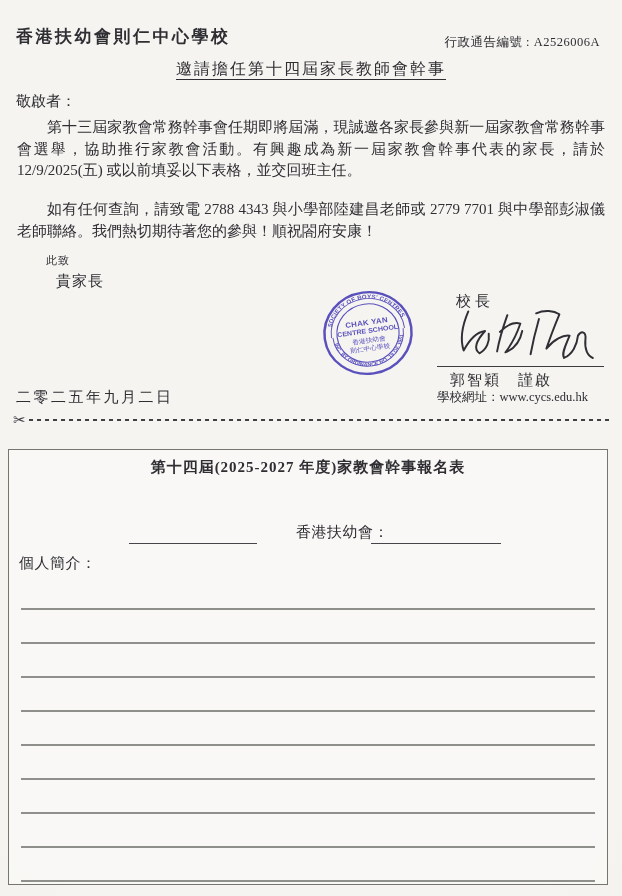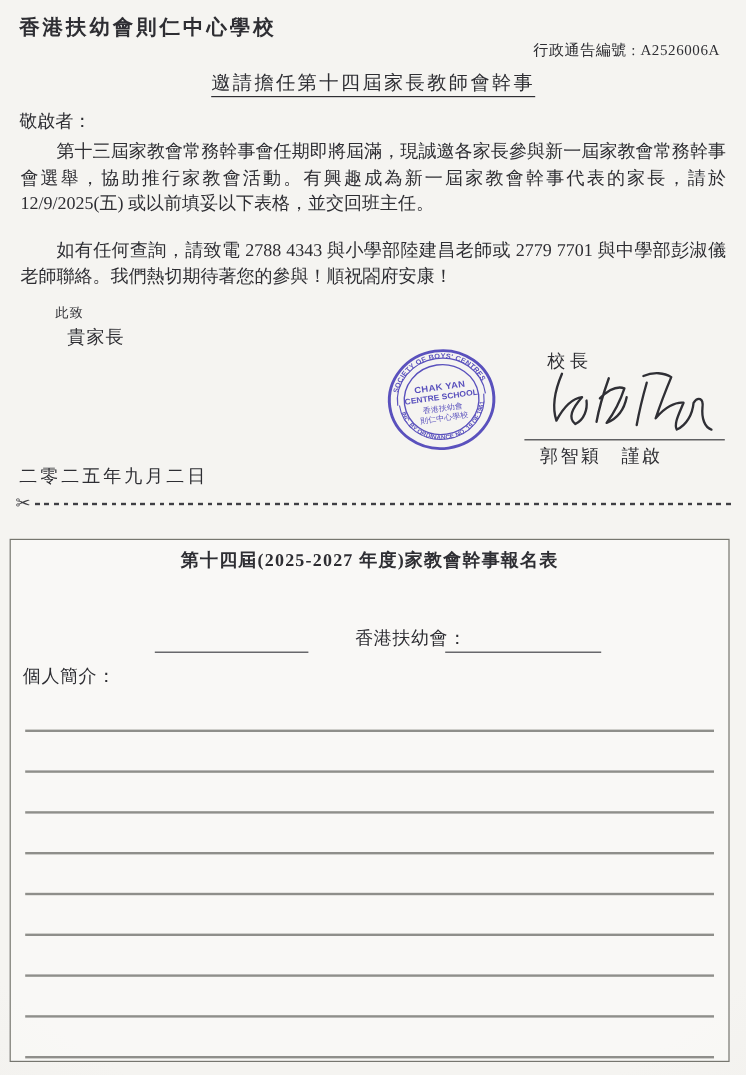--- a/index.html
+++ b/index.html
@@ -3,21 +3,21 @@
 <meta charset="utf-8">
 <style>
   html,body{margin:0;padding:0;}
   body{background:#9a9a9a;font-family:"Liberation Serif","DejaVu Serif",serif;}
   .page{
     position:relative;width:622px;height:896px;overflow:hidden;
     background:radial-gradient(140% 110% at 50% 45%, #f5f4f1 55%, #eae8e4 100%);
     color:#2e2e33;
   }
   .abs{position:absolute;}
-  .school-name{left:16px;top:11px;font-size:17px;font-weight:bold;letter-spacing:2.5px;}
+  .school-name{left:16px;top:25px;font-size:17px;font-weight:bold;letter-spacing:2.5px;}
   .notice-number{right:22px;top:34px;font-size:12.5px;letter-spacing:.5px;}
   .letter-title-wrap{left:0;right:0;top:59px;text-align:center;}
   .letter-title{font-size:16px;font-weight:normal;letter-spacing:2px;border-bottom:1.5px solid #2e2e33;padding-bottom:2px;}
   .salutation{left:16px;top:92px;font-size:15px;}
   .para{left:17px;width:588px;font-size:15px;line-height:21.5px;text-align:justify;text-indent:2em;}
   .para1{top:117px;}
   .para2{top:199px;}
   .closing-salute{left:46px;top:253px;font-size:11px;letter-spacing:1px;}
   .closing-recipient{left:16px;top:272px;font-size:15px;letter-spacing:1px;margin-left:40px;}
   .stamp{left:322px;top:290px;transform:rotate(-8deg);}
@@ -89,20 +89,21 @@
 
   <svg class="abs signature" width="158" height="62" viewBox="0 0 170 66">
     <path d="M24,12 C18,26 15,42 19,54 C26,41 34,34 42,33 C33,43 29,52 36,57 C44,53 47,44 46,36"></path>
     <path d="M66,16 C61,30 57,44 55,55 M58,34 C66,26 74,23 80,25 C76,37 70,48 64,56 C74,52 80,43 82,33"></path>
     <path d="M100,20 C96,34 93,47 91,58 M97,14 C106,10 116,11 122,15 C117,27 112,40 108,52 C116,42 126,37 133,38 C129,48 124,57 127,62 C136,58 141,48 142,38 C146,32 151,34 150,42 C149,52 152,60 158,62"></path>
   </svg>
 
   <div class="abs sig-line"></div>
   <div class="abs principal-name">郭智穎　謹啟</div>
   <div class="abs date">二零二五年九月二日</div>
+  <div class="abs website">學校網址：www.cycs.edu.hk</div>
 
   <div class="abs cut-line">
     <span class="scissors">✂</span>
     <span class="dashes"></span>
   </div>
 
   <div class="abs form-box">
     <div class="form-title">第十四屆(2025-2027 年度)家教會幹事報名表</div>
 
 

